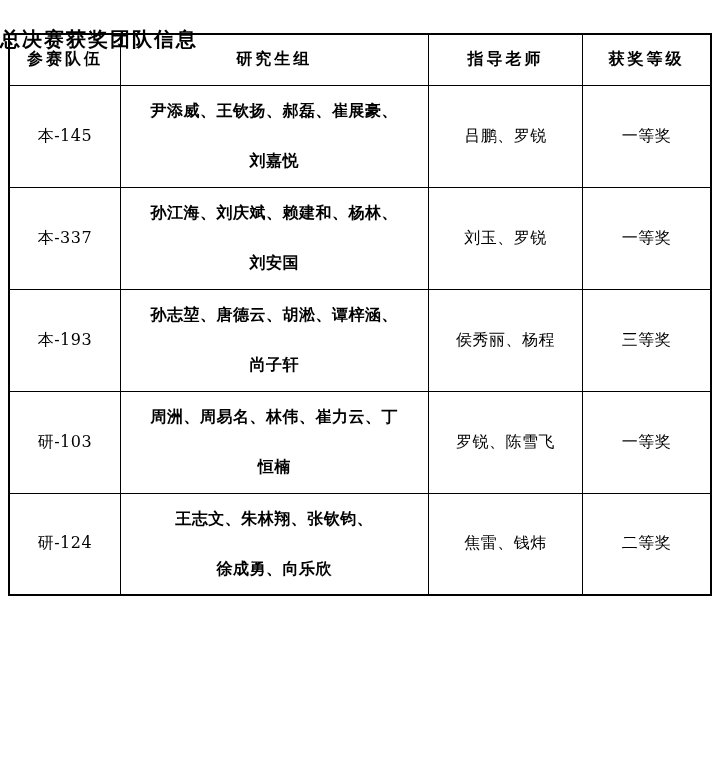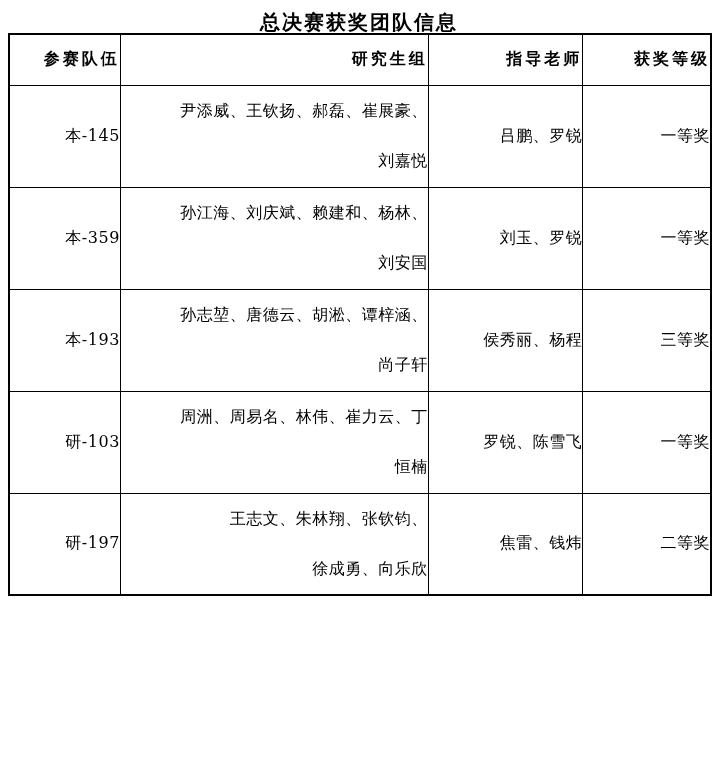--- a/index.html
+++ b/index.html
@@ -5,39 +5,38 @@
   html, body {
     margin: 0;
     padding: 0;
     background: #ffffff;
     width: 718px;
     height: 759px;
     font-family: "DejaVu Serif", "Liberation Serif", serif;
     color: #000000;
   }
   .doc-title {
-    text-align: center;
     font-weight: bold;
     font-size: 20px;
     letter-spacing: 2px;
-    padding-top: 9px;
+    padding-top: 26px;
     height: 33px;
     box-sizing: border-box;
   }
   table.award-table {
     border-collapse: collapse;
     table-layout: fixed;
     margin-left: 8px;
     width: 704px;
     border: 2px solid #000000;
   }
   .award-table th,
   .award-table td {
     border: 1px solid #000000;
-    text-align: right;
+    text-align: center;
     vertical-align: middle;
     padding: 0;
     font-size: 16px;
     overflow: hidden;
   }
   .col-team   { width: 111px; }
   .col-members{ width: 307px; }
   .col-adv    { width: 154px; }
   .col-award  { width: 128px; }
 
@@ -52,20 +51,21 @@
   }
   .group-cell {
     font-weight: bold;
     letter-spacing: 2px;
     font-size: 16px;
   }
   .members-cell {
     white-space: pre-line;
     line-height: 50px;
     letter-spacing: 0.5px;
+    font-weight: bold;
   }
   .team-cell, .adv-cell, .award-cell {
     letter-spacing: 0.5px;
   }
 </style>
 </head>
 <body>
 
 <div class="doc-title">总决赛获奖团队信息</div>
 
@@ -88,21 +88,21 @@
 
   <tr class="row-tall">
     <td class="team-cell">本-145</td>
     <td class="members-cell">尹添威、王钦扬、郝磊、崔展豪、
 刘嘉悦</td>
     <td class="adv-cell">吕鹏、罗锐</td>
     <td class="award-cell">一等奖</td>
   </tr>
 
   <tr class="row-tall">
-    <td class="team-cell">本-359</td>
+    <td class="team-cell">本-337</td>
     <td class="members-cell">孙江海、刘庆斌、赖建和、杨林、
 刘安国</td>
     <td class="adv-cell">刘玉、罗锐</td>
     <td class="award-cell">一等奖</td>
   </tr>
 
 
   <tr class="row-tall">
     <td class="team-cell">本-193</td>
     <td class="members-cell">孙志堃、唐德云、胡淞、谭梓涵、
@@ -114,20 +114,20 @@
 
   <tr class="row-tall">
     <td class="team-cell">研-103</td>
     <td class="members-cell">周洲、周易名、林伟、崔力云、丁
 恒楠</td>
     <td class="adv-cell">罗锐、陈雪飞</td>
     <td class="award-cell">一等奖</td>
   </tr>
 
   <tr class="row-tall">
-    <td class="team-cell">研-197</td>
+    <td class="team-cell">研-124</td>
     <td class="members-cell">王志文、朱林翔、张钦钧、
 徐成勇、向乐欣</td>
     <td class="adv-cell">焦雷、钱炜</td>
     <td class="award-cell">二等奖</td>
   </tr>
 </tbody>
   </table>
 
 </body></html>

